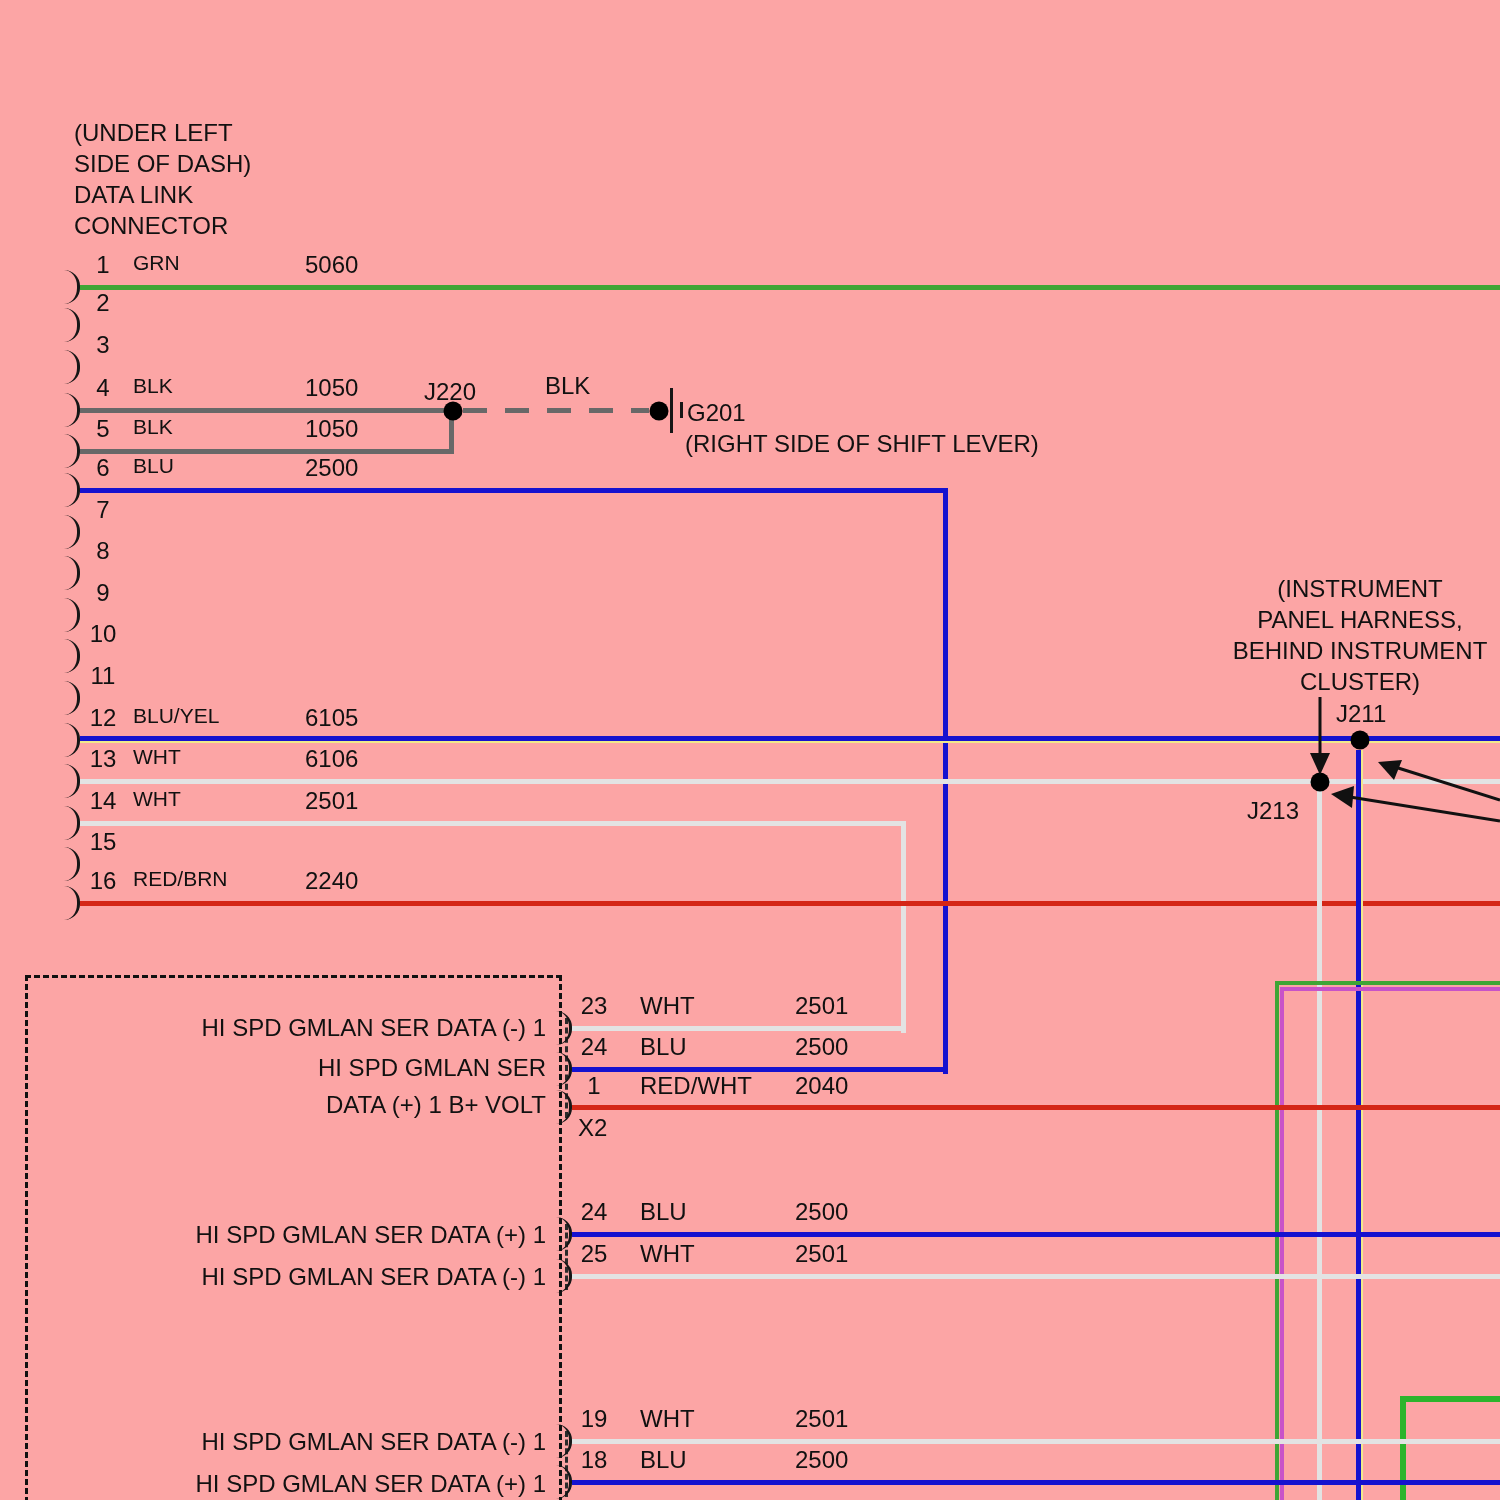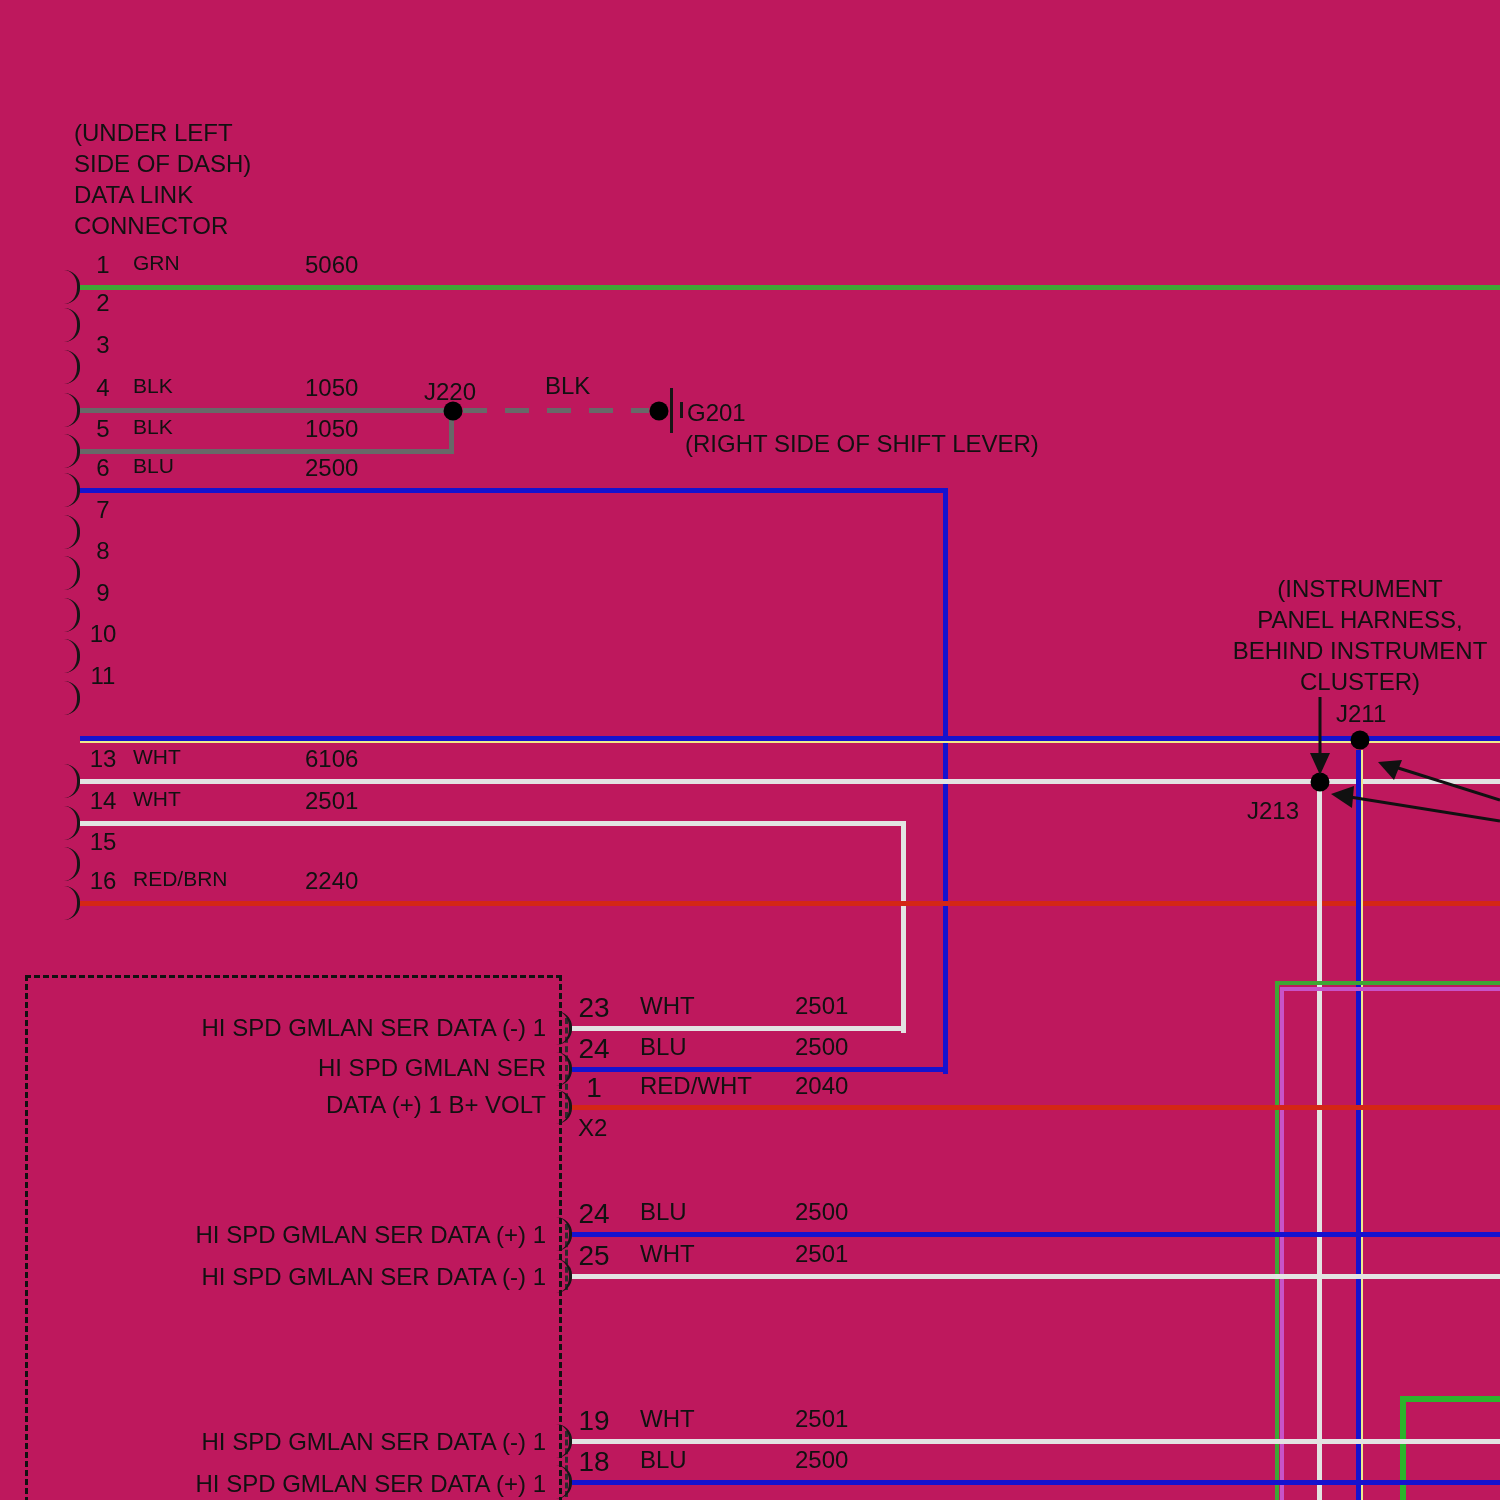--- a/index.html
+++ b/index.html
@@ -1,16 +1,16 @@
 <!DOCTYPE html>
 <html><head>
 <meta charset="utf-8">
 <style>
   html,body{margin:0;padding:0;background:#fff;}
-  #canvas{position:relative;width:1500px;height:1500px;background:#be185d;overflow:hidden;
+  #canvas{position:relative;width:1500px;height:1500px;background:#fca5a5;overflow:hidden;
           font-family:"Liberation Sans", sans-serif;color:#111;}
   .txt{position:absolute;font-size:24px;line-height:31px;white-space:pre-line;}
   .ctr{text-align:center;}
   .hwire{position:absolute;height:5px;}
   .vwire{position:absolute;width:5px;}
   .grn{background:#3fa535;}
   .blu{background:#1512cf;}
   .wht{background:#e3e3e3;}
   .red{background:#d42616;}
   .blk{background:#686868;}
@@ -19,21 +19,21 @@
   .bluyel-h{position:absolute;height:7px;background:linear-gradient(to bottom,#1512cf 0 5px,#efe98c 5px 7px);}
   .bluyel-v{position:absolute;width:7px;background:linear-gradient(to right,#1512cf 0 5px,#efe98c 5px 7px);}
   .dash-blk{position:absolute;height:5px;background:repeating-linear-gradient(90deg,#686868 0 24px,transparent 24px 42px);}
   .dot{position:absolute;width:19px;height:19px;border-radius:50%;background:#000;transform:translate(-50%,-50%);}
   .bk{position:absolute;width:13px;height:34px;border-right:3px solid #161616;border-radius:0 16px 16px 0;}
   .dlc-row{position:absolute;left:0;top:0;height:60px;width:520px;}
   .dlc-row .bk{left:64px;top:19px;}
   .pin-num{position:absolute;left:84px;top:0;width:38px;text-align:center;font-size:24px;}
   .pin-color{position:absolute;left:133px;top:0;font-size:21px;}
   .pin-circuit{position:absolute;left:305px;top:0;font-size:24px;}
-  .mod-num{position:absolute;left:578px;width:32px;text-align:center;font-size:28px;}
+  .mod-num{position:absolute;left:578px;width:32px;text-align:center;font-size:24px;}
   .mod-color{position:absolute;left:640px;font-size:24px;}
   .mod-circuit{position:absolute;left:795px;font-size:24px;}
   .sig{position:absolute;left:58px;width:488px;text-align:right;font-size:24px;}
   .dashed-box{position:absolute;left:25px;top:975px;width:531px;height:525px;
               border-top:3px dashed #111;border-left:3px dashed #111;border-right:3px dashed #111;}
   .conn-dash{position:absolute;left:565px;width:0;border-left:3px dashed #2a2a2a;}
   .gbar{position:absolute;background:#161616;}
   svg.overlay{position:absolute;left:0;top:0;pointer-events:none;}
 </style>
 </head>
@@ -90,20 +90,26 @@
     <span class="bk"></span>
     <span class="pin-num">9</span>
   </div>
   <div class="dlc-row" style="top:620px;padding-left:21px;">
     <span class="bk"></span>
     <span class="pin-num">10</span>
   </div>
   <div class="dlc-row" style="top:662px;">
     <span class="bk"></span>
     <span class="pin-num">11</span>
+  </div>
+  <div class="dlc-row" style="top:704px;">
+    <span class="bk"></span>
+    <span class="pin-num">12</span>
+    <span class="pin-color">BLU/YEL</span>
+    <span class="pin-circuit">6105</span>
   </div>
   <div class="dlc-row" style="top:745px;">
     <span class="bk"></span>
     <span class="pin-num">13</span>
     <span class="pin-color">WHT</span>
     <span class="pin-circuit">6106</span>
   </div>
   <div class="dlc-row" style="top:787px;">
     <span class="bk"></span>
     <span class="pin-num">14</span>

